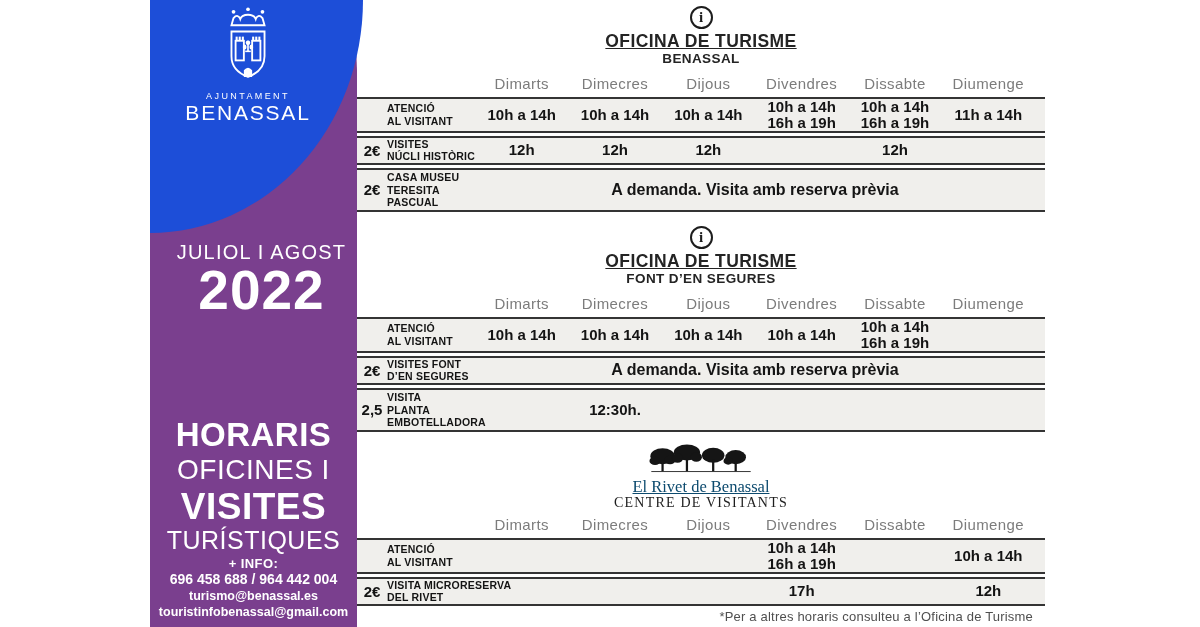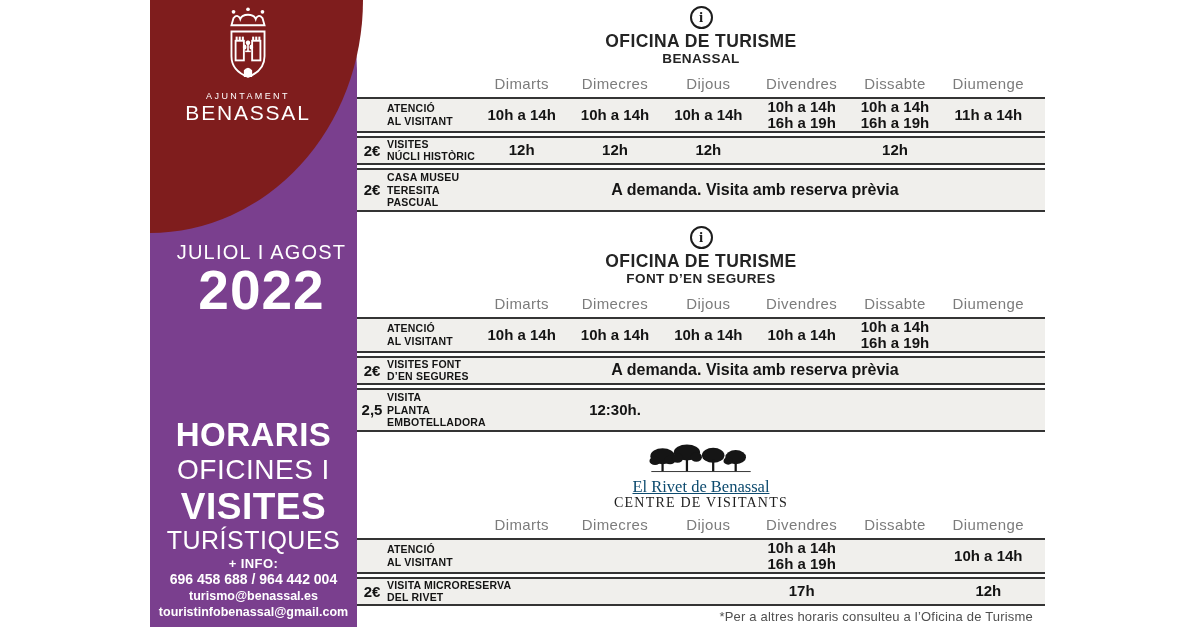--- a/index.html
+++ b/index.html
@@ -3,21 +3,21 @@
 <meta charset="utf-8">
 <style>
   html,body{margin:0;padding:0;background:#ffffff;}
   *{box-sizing:border-box;}
   body{font-family:"Liberation Sans","DejaVu Sans",sans-serif;}
   #stage{position:relative;width:1200px;height:627px;background:#ffffff;overflow:hidden;}
 
   
   #sidebar{position:absolute;left:150px;top:0;width:207px;height:627px;
     background:#7a3f8e;border-top-right-radius:26px 70px;color:#fff;}
-  #blob{position:absolute;left:0;top:0;width:213px;height:233px;background:#7f1d1d;
+  #blob{position:absolute;left:0;top:0;width:213px;height:233px;background:#1d4ed8;
     border-bottom-right-radius:100% 100%;}
   #logo-wrap{position:absolute;left:0;top:6px;width:196px;text-align:center;}
   #logo-wrap svg{display:block;margin:0 auto;}
   .logo-org{font-size:9px;letter-spacing:2.4px;margin-top:1px;color:#fff;}
   .logo-name{font-size:21px;letter-spacing:1.8px;color:#fff;margin-top:0px;}
   #period{position:absolute;left:8px;top:240px;width:100%;text-align:center;}
   .period-line{font-size:20px;letter-spacing:1.2px;line-height:24px;}
   .period-year{font-size:55px;font-weight:bold;line-height:52px;letter-spacing:1px;}
   #big-title{position:absolute;left:0;top:417px;width:100%;text-align:center;line-height:1;}
   .bt1{font-size:33px;font-weight:bold;letter-spacing:.5px;line-height:35px;}
@@ -30,21 +30,21 @@
   .c-mail{font-size:12.5px;line-height:16px;}
 
   
   #main{position:absolute;left:357px;top:0;width:688px;height:627px;}
   .table-block{position:absolute;left:0;width:688px;}
   .t-head{text-align:center;}
   .info-icon{width:23px;height:23px;border:2.5px solid #1d1d1d;border-radius:50%;
     margin:0 auto 3px auto;display:flex;align-items:center;justify-content:center;}
   .info-glyph{font-family:"Liberation Serif","DejaVu Serif",serif;font-weight:bold;
     font-size:15px;line-height:15px;color:#1d1d1d;}
-  .t-title{font-size:17.5px;font-weight:bold;color:#242424;letter-spacing:.4px;line-height:19px;margin-top:3px;}
+  .t-title{font-size:17.5px;font-weight:bold;color:#242424;letter-spacing:.4px;line-height:19px;margin-top:3px;text-decoration:underline;}
   .t-sub{font-size:13.5px;font-weight:bold;color:#242424;letter-spacing:.4px;line-height:15px;}
   .riv-small{font-family:"Liberation Serif","DejaVu Serif",serif;font-size:7px;color:#2e2e2e;line-height:8px;}
   .riv-title{font-family:"Liberation Serif","DejaVu Serif",serif;font-size:16.5px;color:#0c4a6e;line-height:17px;text-decoration:underline;}
   .riv-sub{font-family:"Liberation Serif","DejaVu Serif",serif;font-size:14px;letter-spacing:1.2px;color:#1d1d1d;line-height:16px;}
   .days{display:flex;margin-left:118px;padding-right:10px;margin-top:9px;margin-bottom:5px;}
   .day{flex:1;text-align:center;color:#7c7c7c;font-size:15px;letter-spacing:.4px;line-height:17px;}
   .t-row{display:flex;align-items:center;background:#f0efec;border-top:2.5px solid #343434;
     border-bottom:2.5px solid #343434;margin-bottom:3px;padding-right:10px;}
   .price{width:30px;text-align:center;font-weight:bold;font-size:15px;color:#141414;}
   .rlabel{width:88px;font-weight:bold;font-size:10.5px;line-height:1.2;letter-spacing:.2px;color:#141414;}

